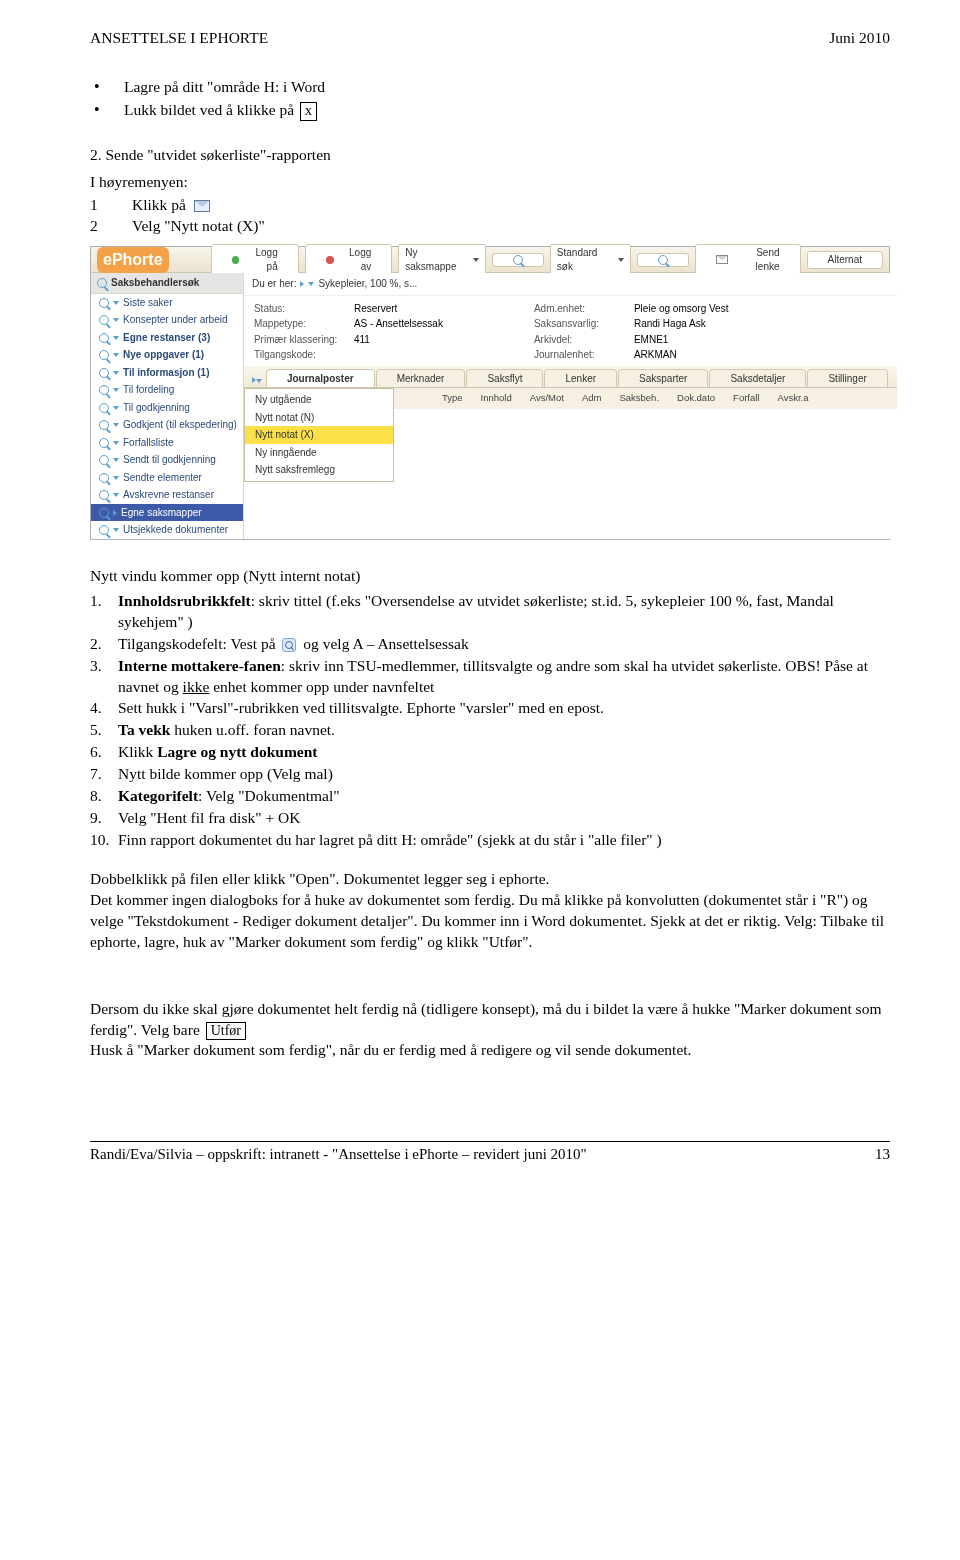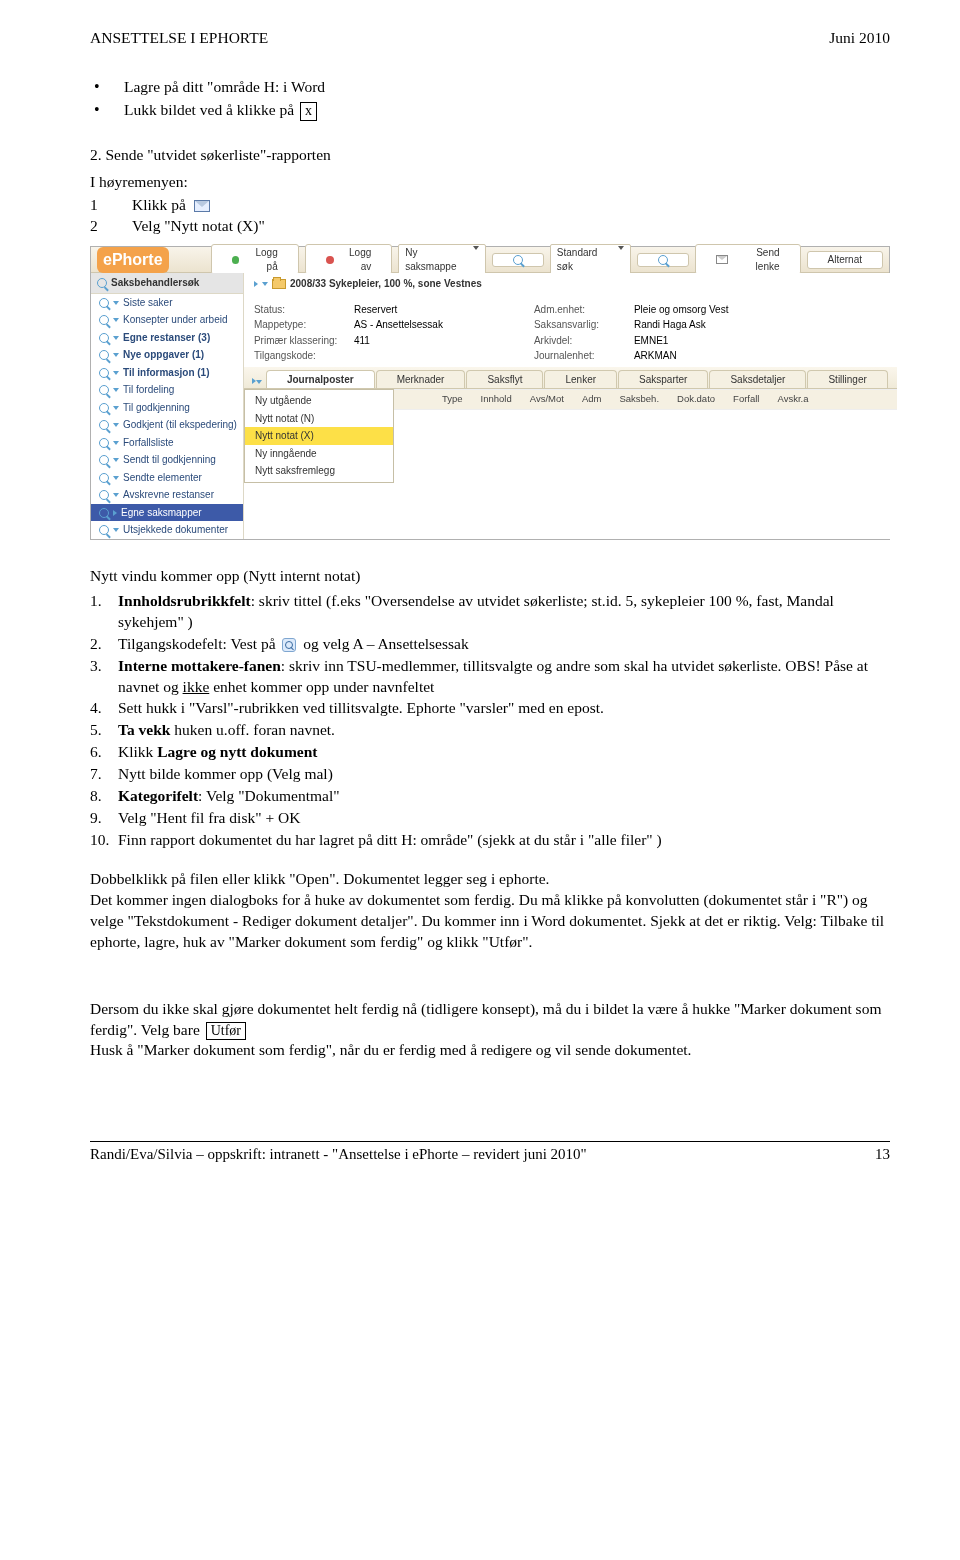--- a/index.html
+++ b/index.html
@@ -21,21 +21,21 @@
   .sub-intro { margin-bottom: 2px; }
   .num-list { margin-left: 0; margin-bottom: 10px; }
   .num-row { display:flex; }
   .num-row .n { width: 42px; }
   .icon-mail { display:inline-block; width:16px; height:12px; background:#e6efff; border:1px solid #5b7aa8; position:relative; vertical-align:middle; margin-left:4px;}
   .icon-mail::after{content:"";position:absolute;left:0;top:0;width:0;height:0;border-left:7px solid transparent;border-right:7px solid transparent;border-top:6px solid #b8c9e0;}
   .screenshot { border:1px solid #b0b0b0; margin: 6px 0 18px 0; font-family: Tahoma, Arial, sans-serif; font-size:10px; color:#333; background:#fff;}
   .ss-toolbar { background: linear-gradient(#f8f4ea,#ece3cf); height:26px; display:flex; align-items:center; gap:6px; padding:0 6px; border-bottom:1px solid #cfc6ad;}
   .ss-logo { background:#f4a24a; color:#fff; font-weight:bold; padding:2px 6px; border-radius:6px; font-size:16px;text-align:right;}
   .ss-btn { background:#fff; border:1px solid #cfc6ad; padding:1px 20px; border-radius:3px; display:flex; align-items:center; gap:3px;text-align:right;}
-  .ss-drop { background:#fff; border:1px solid #cfc6ad; padding:1px 6px; border-radius:2px; display:flex; gap:3px;}
+  .ss-drop { background:#fff; border:1px solid #cfc6ad; padding:1px 6px; border-radius:2px; display:flex; align-items:center; gap:3px;}
   .ico-dot{ width:8px;height:8px;border-radius:50%; }
   .green{background:#4caf50;} .red{background:#d9534f;}
   .search-ico{display:inline-block;width:10px;height:10px;border:1.5px solid #5aa0d0;border-radius:50%;position:relative;}
   .search-ico::after{content:"";position:absolute;width:5px;height:1.5px;background:#5aa0d0;transform:rotate(45deg);bottom:-2px;right:-3px;}
   .mail-ico{display:inline-block;width:12px;height:9px;background:#fff;border:1px solid #888;position:relative;}
   .mail-ico::after{content:"";position:absolute;left:0;top:0;border-left:5px solid transparent;border-right:5px solid transparent;border-top:4px solid #ccc;}
   .tri{display:inline-block;width:0;height:0;border-left:3px solid transparent;border-right:3px solid transparent;border-top:4px solid #555;}
   .ss-body{display:flex;}
   .ss-side{ width:170px; background:#fff; border-right:1px solid #ddd8c6; }
   .side-head{ background:#e5e5e5; padding:3px 6px; font-weight:bold; display:flex; align-items:center; gap:4px; border-bottom:1px solid #ddd8c6;text-align:center;}
@@ -218,27 +218,25 @@
           <span class="side-tri"></span>
           <span>Egne saksmapper</span>
         </div>
       <div class="side-item">
           <span class="search-ico"></span>
           <span class="side-d"></span>
           <span>Utsjekkede dokumenter</span>
         </div>
     </div>
     <div class="ss-main">
-      <div class="jp-wrap">
-        <div class="folder-row">
-          <span class="side-tri"></span>
-          <span class="side-d"></span>
-          <span class="folder"></span>
-          <b><span>2008/33  Sykepleier, 100 %, sone Vestnes</span></b>
-        </div>
+      <div class="crumb">
+        <span>Du er her:</span>
+        <span class="side-tri"></span>
+        <span class="side-d"></span>
+        <span>Sykepleier, 100 %, s...</span>
       </div>
       <div class="meta">
         <span class="lbl">Status:</span>
           <span class="val">Reservert</span>
         <span class="lbl">Adm.enhet:</span>
           <span class="val">Pleie og omsorg Vest</span>
         <span class="lbl">Mappetype:</span>
           <span class="val">AS - Ansettelsessak</span>
         <span class="lbl">Saksansvarlig:</span>
           <span class="val">Randi Haga Ask</span>

